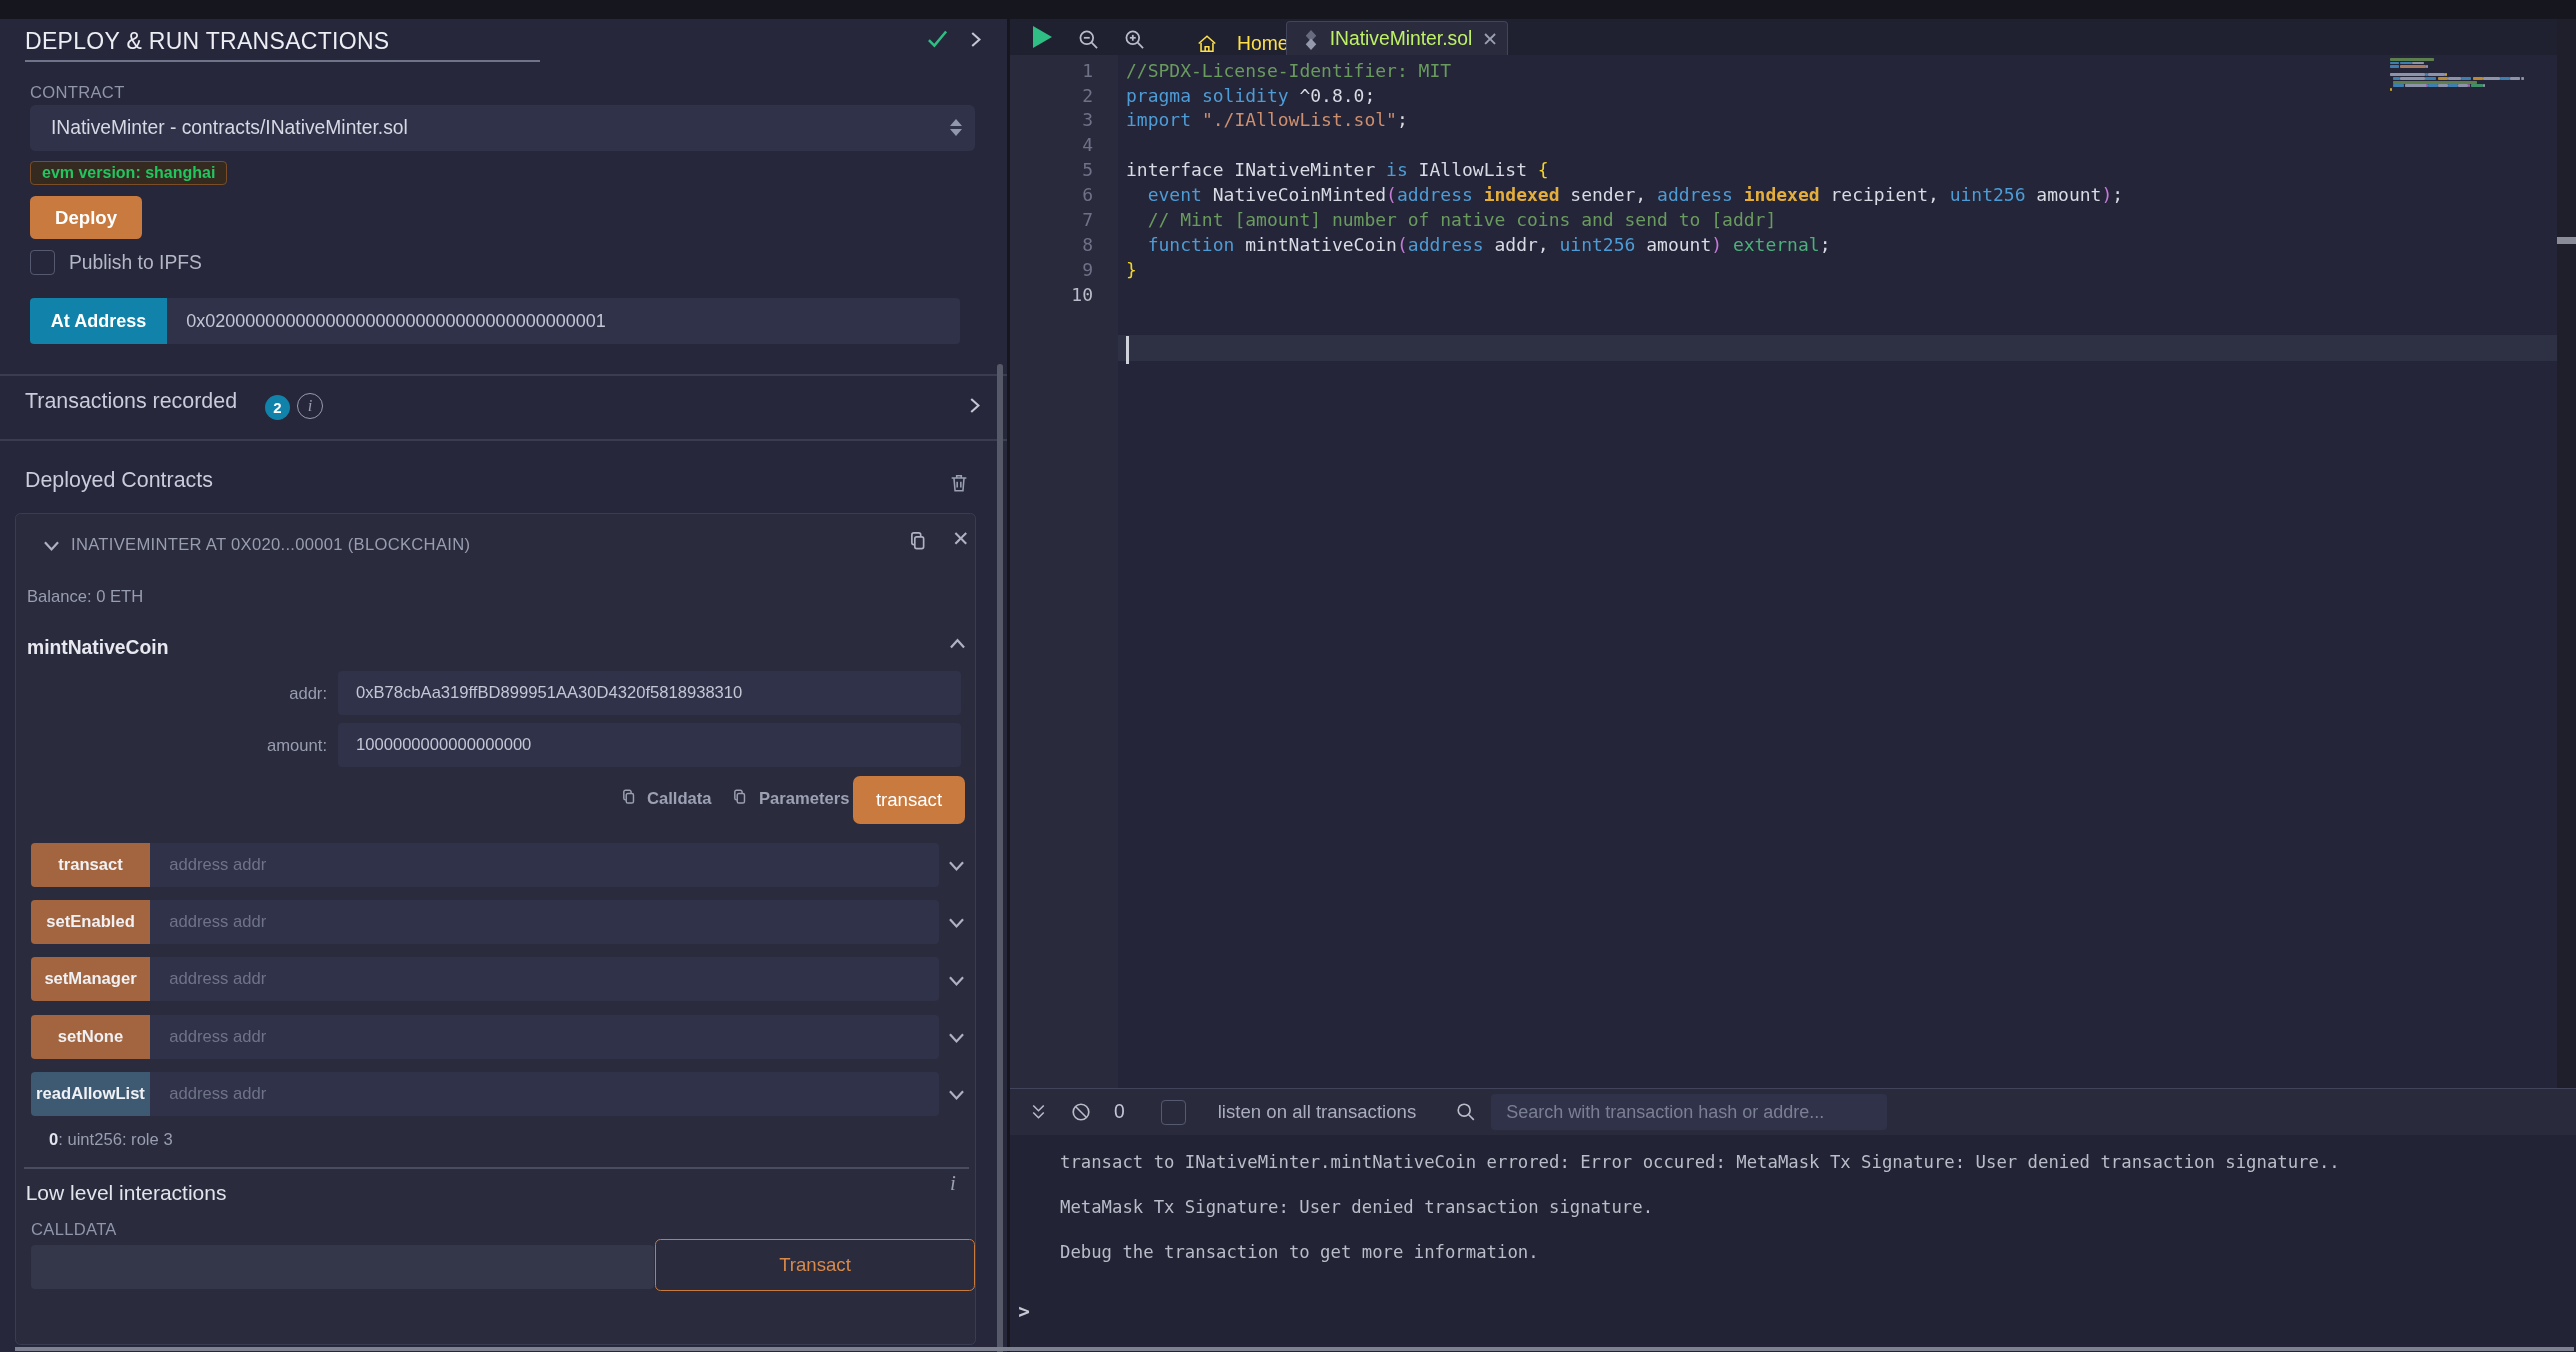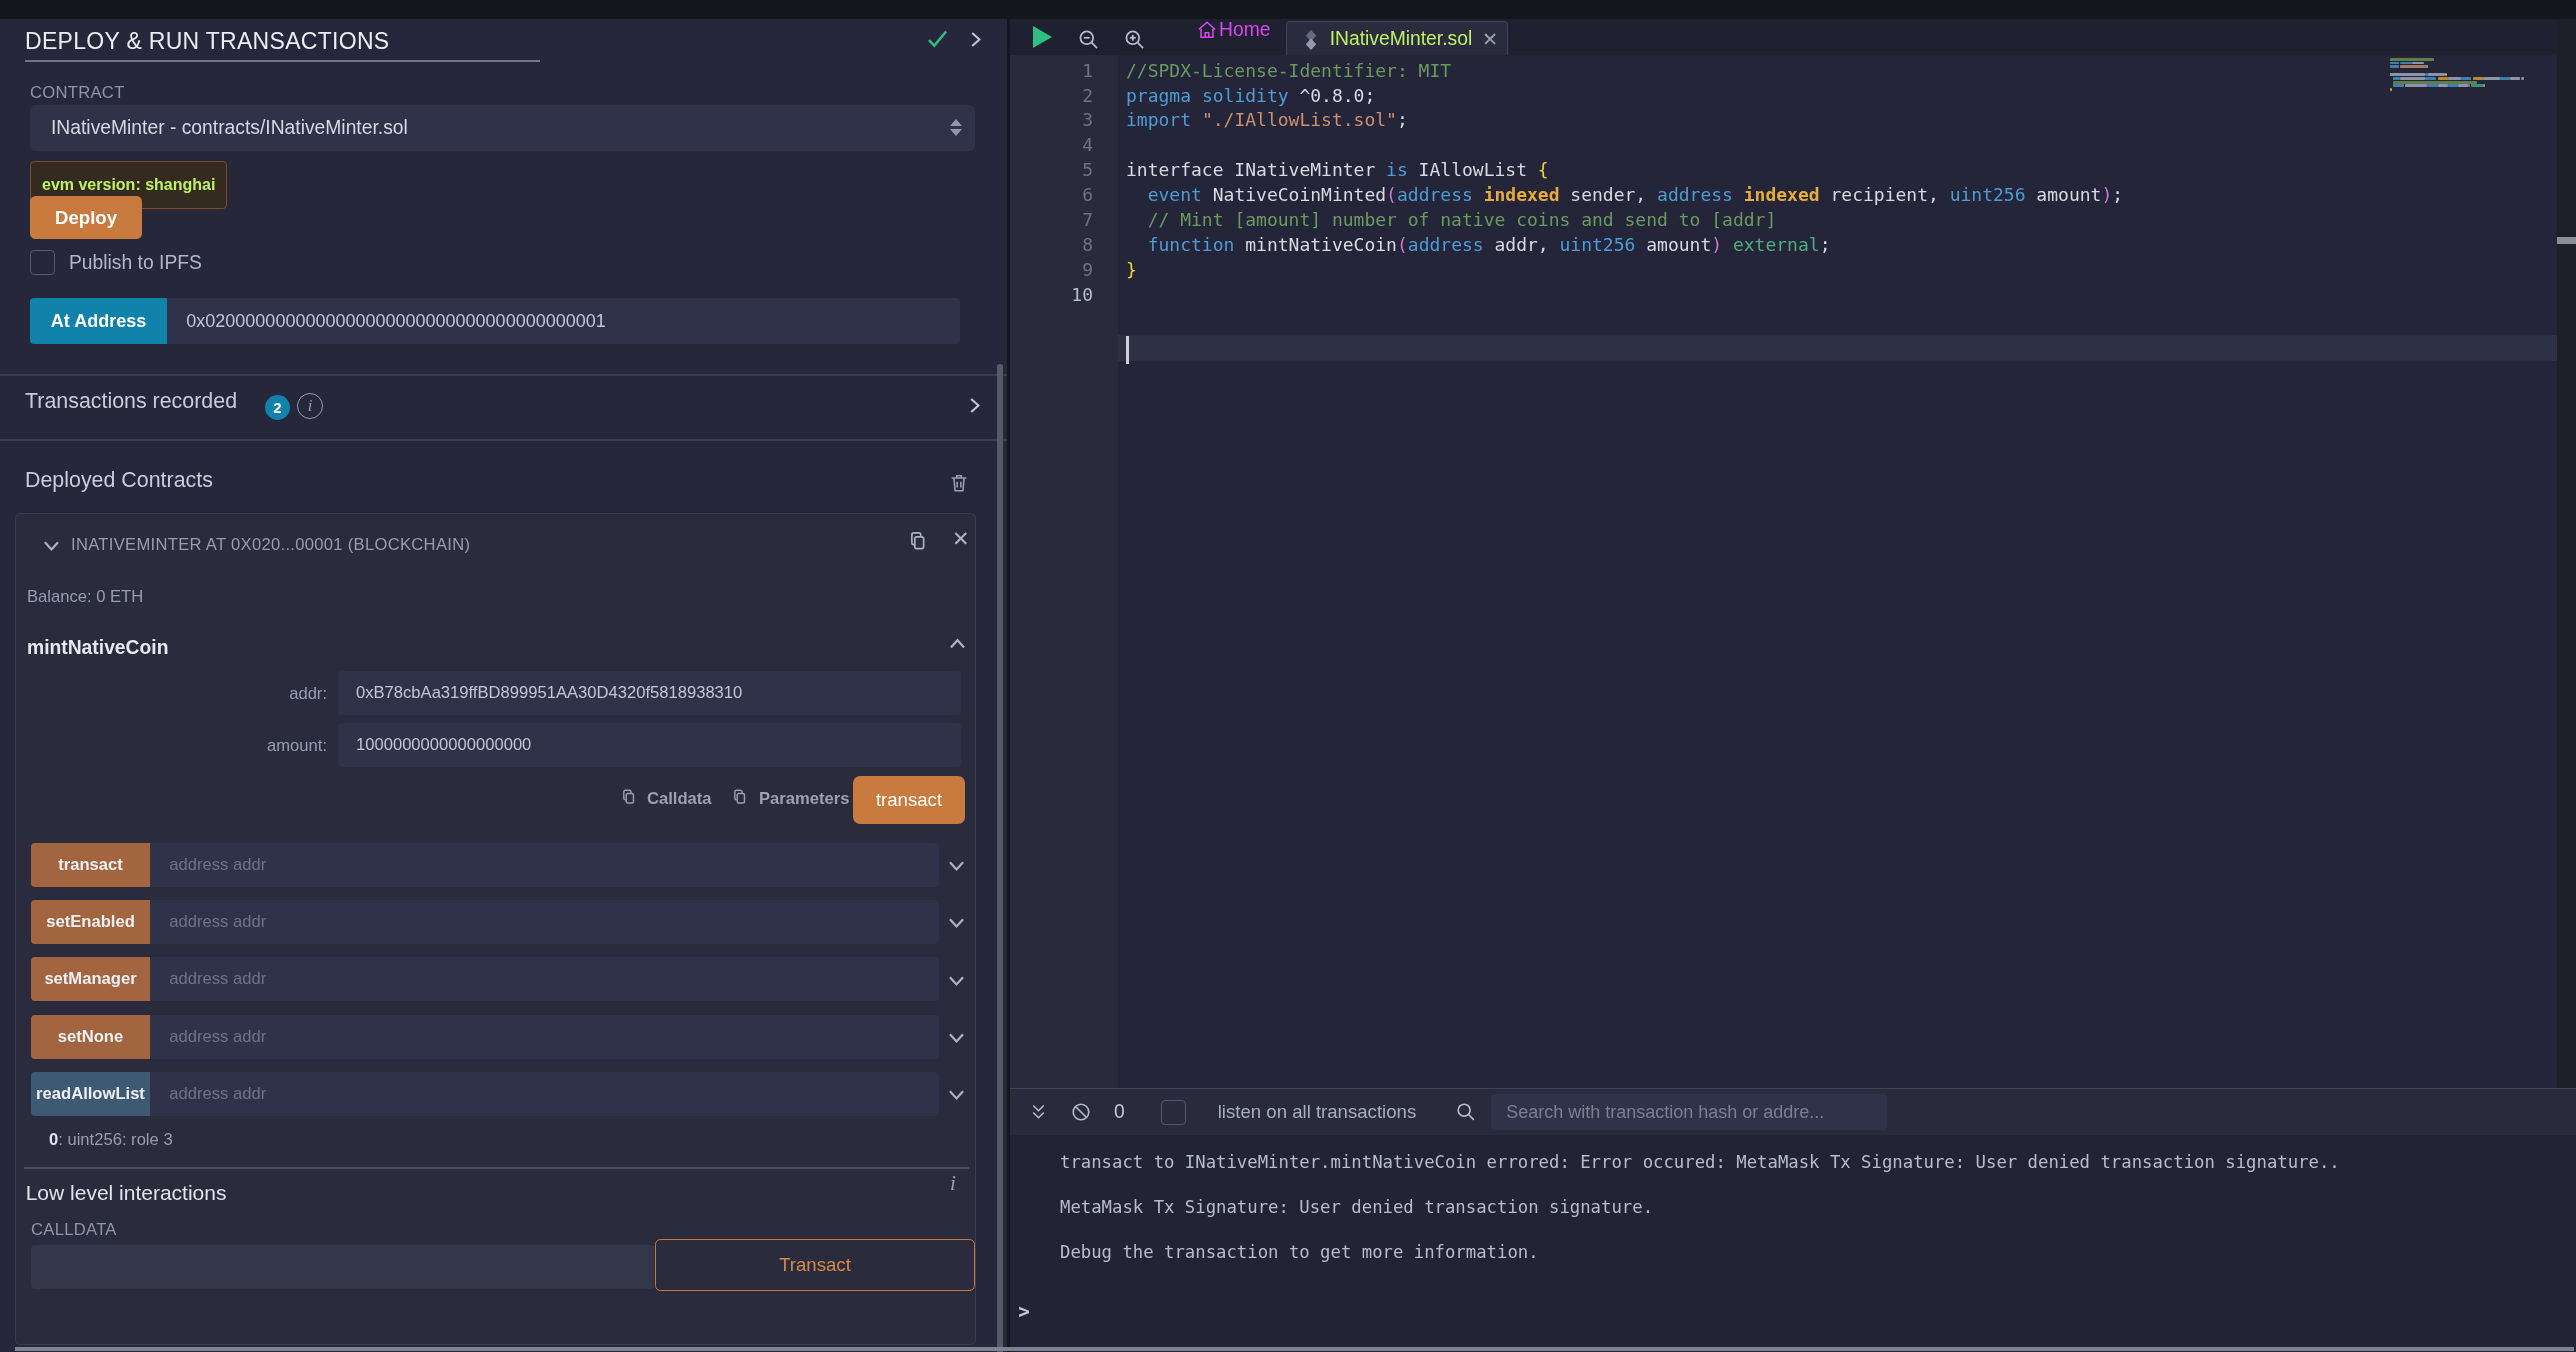--- a/index.html
+++ b/index.html
@@ -20,21 +20,21 @@
   #title-underline { left:25px; top:41px; width:515px; height:1.4px; background:#70748a; }
   #contract-label { left:30px; top:64px; font-size:16.6px; color:#9095aa; letter-spacing:0.3px; }
   #contract-select { left:30px; top:86px; width:945px; height:46px; background:#303249;
       border-radius:5.5px; color:#d6d8e4; font-size:19.3px; line-height:46px; padding-left:21px; }
   #select-arrows { left:950px; top:97px; }
   #select-arrows i { display:block; width:0; height:0; border-left:6.2px solid transparent;
       border-right:6.2px solid transparent; margin:2.8px 0; }
   #select-arrows .up  { border-bottom:7.6px solid #9298ac; }
   #select-arrows .dn  { border-top:7.6px solid #9298ac; }
   #evm-badge { left:30px; top:142px; background:#342a20; border:1.4px solid #7b4e27; border-radius:4.1px;
-      color:#bef264; font-size:16px; font-weight:700; padding:14px 11px; }
+      color:#22c55e; font-size:16px; font-weight:700; padding:2px 11px; }
   #deploy-btn { left:30px; top:177px; width:112px; height:43px; background:#c97a3e; border-radius:5.5px;
       color:#fff; font-size:18.6px; font-weight:600; text-align:center; line-height:43px; }
   #publish-checkbox { left:30px; top:231px; width:25px; height:25px; border:1.4px solid #565a70; border-radius:4.1px; }
   #publish-label { left:69px; top:233px; font-size:19.3px; color:#b4b8c6; }
   #ataddr-btn { left:30px; top:279px; width:137px; height:46px; background:#1183ab; border-radius:4.1px 0 0 4.1px;
       color:#fff; font-size:18px; font-weight:700; text-align:center; line-height:46px; }
   #ataddr-input { left:167px; top:279px; width:793px; height:46px; background:#303249; border:none;
       border-radius:0 4.1px 4.1px 0; color:#c3c6d4; font-size:18px; padding-left:19.3px; outline:none;
       font-family:"Liberation Sans", sans-serif; }
   .hr { left:0; width:1007px; height:1.4px; background:#3a3d50; }
@@ -93,22 +93,22 @@
 
   
   #vdivider { left:1007px; top:19.3px; width:2.8px; height:1333px; background:#15161e; }
 
   
   #tabbar { left:1010px; top:19.3px; width:1566px; height:36px; background:#1f2030; }
   #run-btn { left:1033px; top:26px; width:0; height:0; border-top:11.7px solid transparent;
       border-bottom:11.7px solid transparent; border-left:19.3px solid #2fbe84; }
   .zoom-icon { color:#b9bcc9; }
   #zoomout-icon { left:1077px; top:28px; } #zoomin-icon { left:1123px; top:28px; }
-  #tab-home { left:1182px; top:19.3px; height:36px; display:flex; align-items:flex-start; gap:1px;
-      padding:0 14px; color:#d946ef; font-size:19.3px; }
+  #tab-home { left:1182px; top:19.3px; height:36px; display:flex; align-items:flex-end; gap:19px;
+      padding:0 14px; color:#fde047; font-size:19.3px; }
   #tab-file { left:1286px; top:21px; width:222px; height:35px; background:#2a2b3c;
       border:0.7px solid #41445a; border-bottom:none; border-radius:4.1px 4.1px 0 0;
       display:flex; align-items:center; gap:9.7px; padding:0 15px; }
   #tab-file .lbl { color:#bef264; font-size:19.3px; }
   #tab-file .x { color:#9aa0b2; font-size:19.3px; }
   #editor { left:1010px; top:55px; width:1547px; height:1033px; background:#242538; }
   #gutter { position:absolute; left:0; top:0; width:108px; height:1033px; background:#292a3c; }
   .lnum { position:absolute; right:25px; height:25px; line-height:25px; font-family:"DejaVu Sans Mono",monospace;
       font-size:18px; color:#6f7287; }
   .lnum.active { color:#b9bcc9; }

